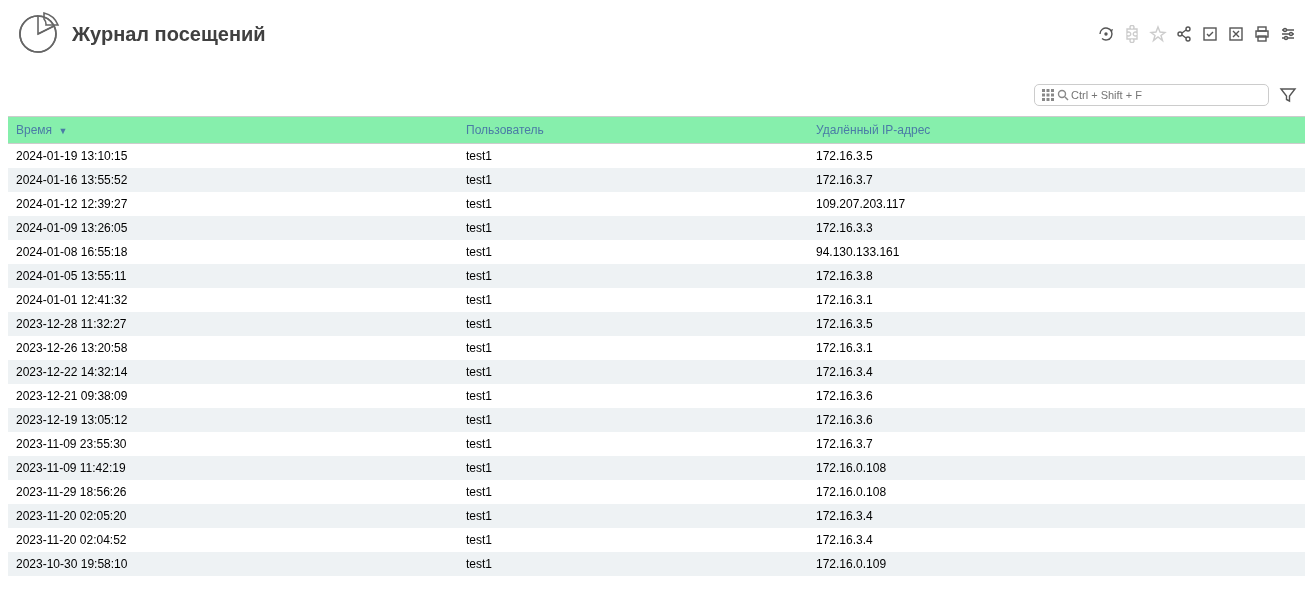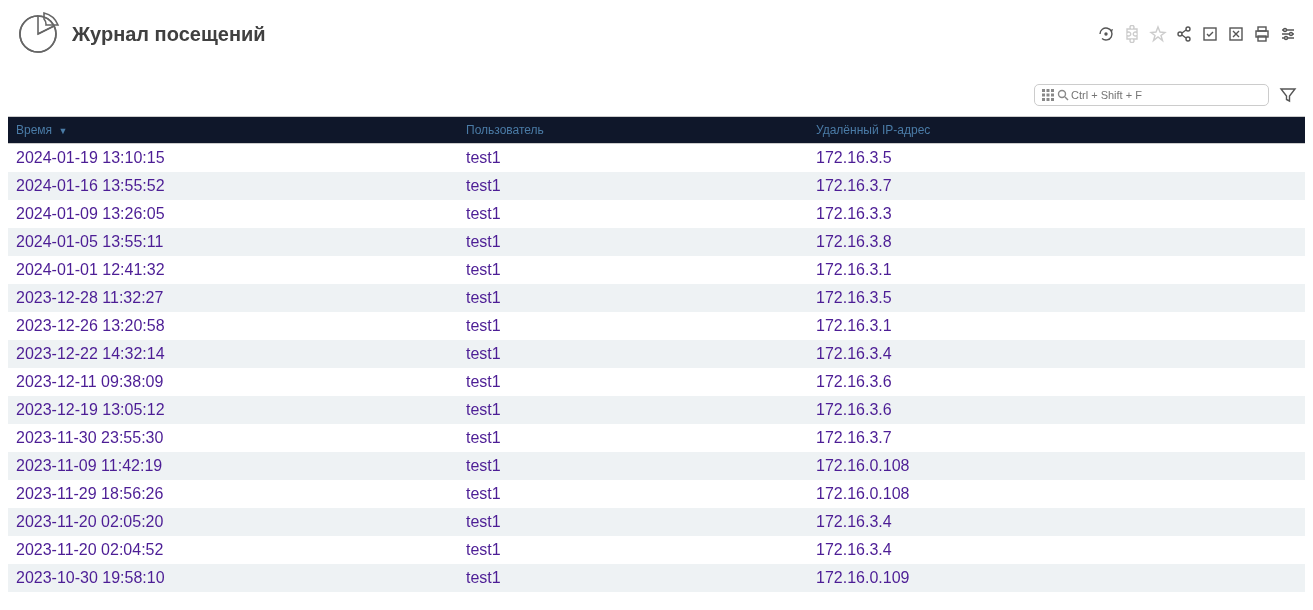--- a/index.html
+++ b/index.html
@@ -94,32 +94,32 @@
     border-collapse: collapse;
   }
   .table th {
     text-align: left;
     padding: 6px 8px;
     border-top: 1px solid #ccc;
     border-bottom: 1px solid #ccc;
     color: #4a7ba6;
     font-weight: normal;
     font-size: 12px;
-    background: #0f172a;
+    background: #86efac;
     cursor: pointer;
   }
   .table th .sort-arrow {
     font-size: 9px;
     color: #4a7ba6;
     margin-left: 3px;
   }
   .table td {
     padding: 5px 8px;
-    font-size: 16px;
-    color: #4c1d95;
+    font-size: 12px;
+    color: #000000;
   }
   .table tbody tr:nth-child(even) {
     background: #eef2f4;
   }
   .col-time { width: 450px; }
   .col-user { width: 350px; }
   .col-ip { }
 </style>
 </head>
 <body>
@@ -240,25 +240,35 @@
         <td>2024-01-19 13:10:15</td>
         <td>test1</td>
         <td>172.16.3.5</td>
       </tr>
       <tr>
         <td>2024-01-16 13:55:52</td>
         <td>test1</td>
         <td>172.16.3.7</td>
       </tr>
       <tr>
+        <td>2024-01-12 12:39:27</td>
+        <td>test1</td>
+        <td>109.207.203.117</td>
+      </tr>
+      <tr>
         <td>2024-01-09 13:26:05</td>
         <td>test1</td>
         <td>172.16.3.3</td>
       </tr>
       <tr>
+        <td>2024-01-08 16:55:18</td>
+        <td>test1</td>
+        <td>94.130.133.161</td>
+      </tr>
+      <tr>
         <td>2024-01-05 13:55:11</td>
         <td>test1</td>
         <td>172.16.3.8</td>
       </tr>
       <tr>
         <td>2024-01-01 12:41:32</td>
         <td>test1</td>
         <td>172.16.3.1</td>
       </tr>
       <tr>
@@ -270,31 +280,31 @@
         <td>2023-12-26 13:20:58</td>
         <td>test1</td>
         <td>172.16.3.1</td>
       </tr>
       <tr>
         <td>2023-12-22 14:32:14</td>
         <td>test1</td>
         <td>172.16.3.4</td>
       </tr>
       <tr>
-        <td>2023-12-11 09:38:09</td>
+        <td>2023-12-21 09:38:09</td>
         <td>test1</td>
         <td>172.16.3.6</td>
       </tr>
       <tr>
         <td>2023-12-19 13:05:12</td>
         <td>test1</td>
         <td>172.16.3.6</td>
       </tr>
       <tr>
-        <td>2023-11-30 23:55:30</td>
+        <td>2023-11-09 23:55:30</td>
         <td>test1</td>
         <td>172.16.3.7</td>
       </tr>
       <tr>
         <td>2023-11-09 11:42:19</td>
         <td>test1</td>
         <td>172.16.0.108</td>
       </tr>
       <tr>
         <td>2023-11-29 18:56:26</td>

